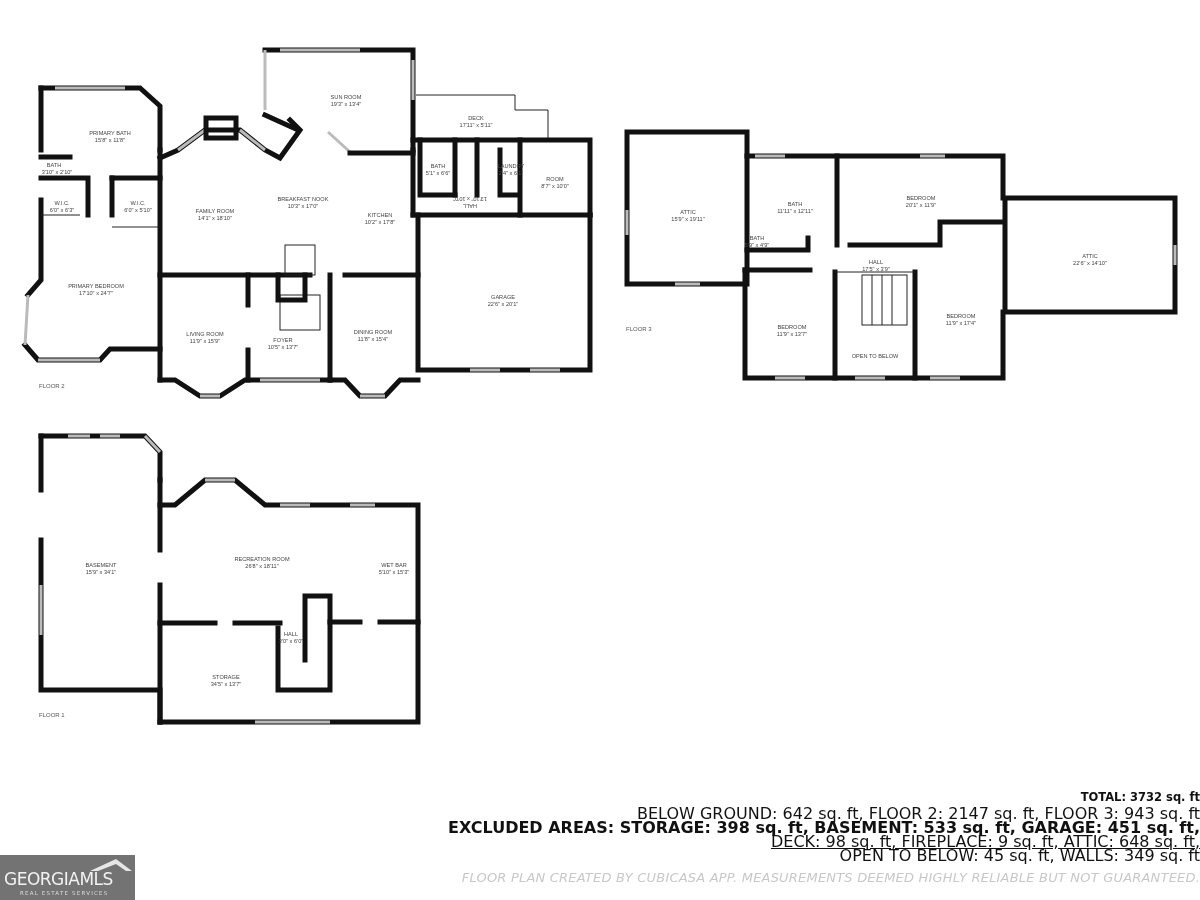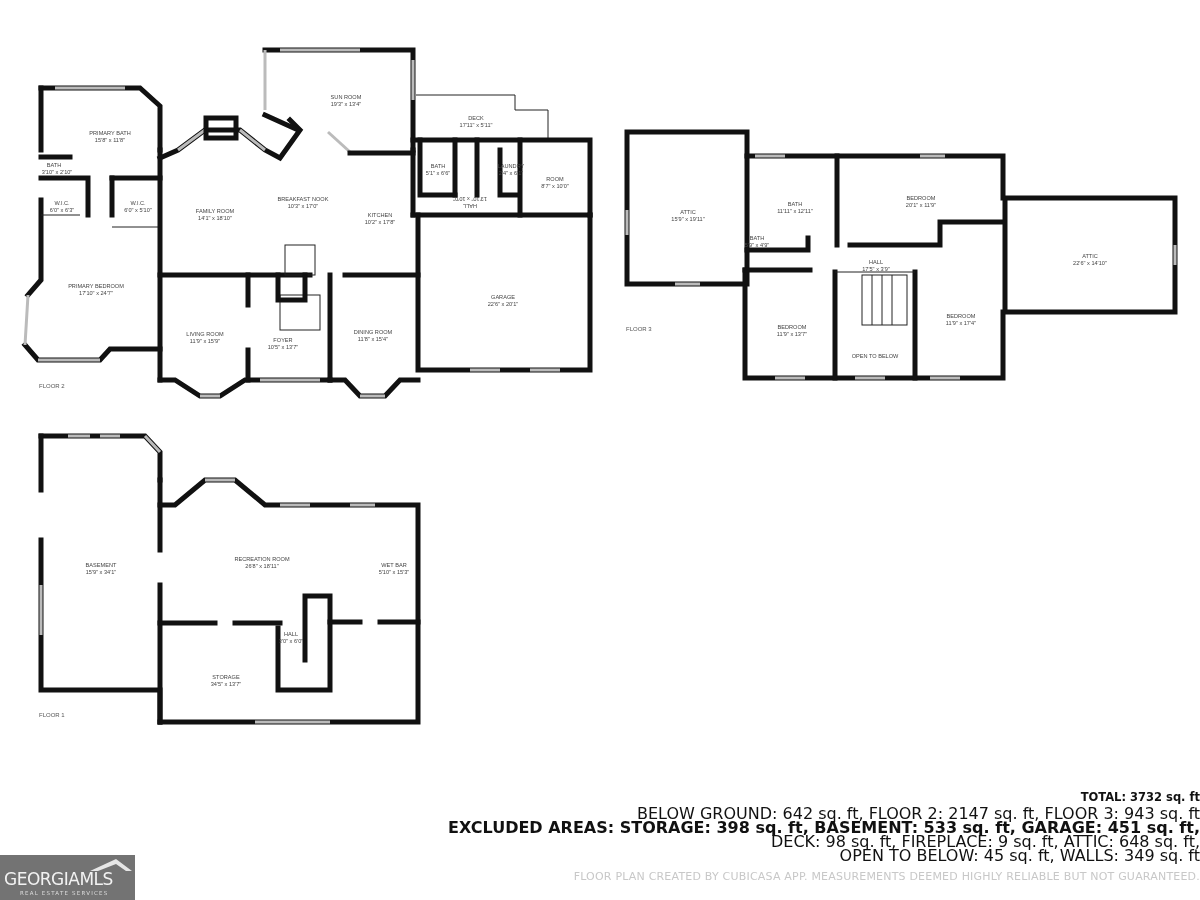--- a/index.html
+++ b/index.html
@@ -6,22 +6,22 @@
     body { width: 1200px; height: 900px; position: relative; overflow: hidden; font-family: "DejaVu Sans", sans-serif; }
     #plan { position: absolute; left: 0; top: 0; width: 1200px; height: 900px; }
     .wall { stroke: #111; stroke-width: 5; fill: none; stroke-linecap: square; }
     .thin { stroke: #222; stroke-width: 1; fill: none; }
     .win { stroke: #bbb; stroke-width: 3; fill: none; }
     .lbl { font-family: "Liberation Sans", sans-serif; font-size: 5.6px; fill: #444; text-anchor: middle; }
     .flabel { font-family: "Liberation Sans", sans-serif; font-size: 6px; fill: #555; }
     .summary { position: absolute; left: 0; width: 1200px; text-align: right; font-family: "DejaVu Sans", sans-serif; color: #111; }
     .s-total { top: 790px; font-weight: bold; font-size: 11.5px; }
     .s-line { font-size: 16px; }
-    .s1 { top: 804px; } .s2 { top: 818px; font-weight: bold; } .s3 { top: 832px; } .s4 { top: 846px; }
-    .disclaimer { top: 870px; font-size: 11px; color: #c8c8c8; letter-spacing: 0.2px; }
+    .s1 { top: 804px; } .s2 { top: 818px; font-weight: bold; } .s3 { top: 832px; text-decoration: underline; } .s4 { top: 846px; }
+    .disclaimer { top: 870px; font-size: 13px; color: #c8c8c8; letter-spacing: 0.2px; font-style: italic; }
     .logo { position: absolute; left: 0; top: 855px; width: 135px; height: 45px; background: #737373; color: #fff; }
     .logo .g { position: absolute; left: 4px; top: 14px; font-family: "DejaVu Sans", sans-serif; font-size: 17px; letter-spacing: -0.5px; color: #f2f2f2; }
     .logo .sub { position: absolute; left: 20px; top: 35px; font-size: 5.5px; letter-spacing: 1.2px; color: #ddd; font-family: "DejaVu Sans", sans-serif; }
     .logo .roof { position: absolute; left: 88px; top: 2px; }
   </style>
 </head>
 <body>
 
 <svg id="plan" viewBox="0 0 1200 900" xmlns="http://www.w3.org/2000/svg">
 

